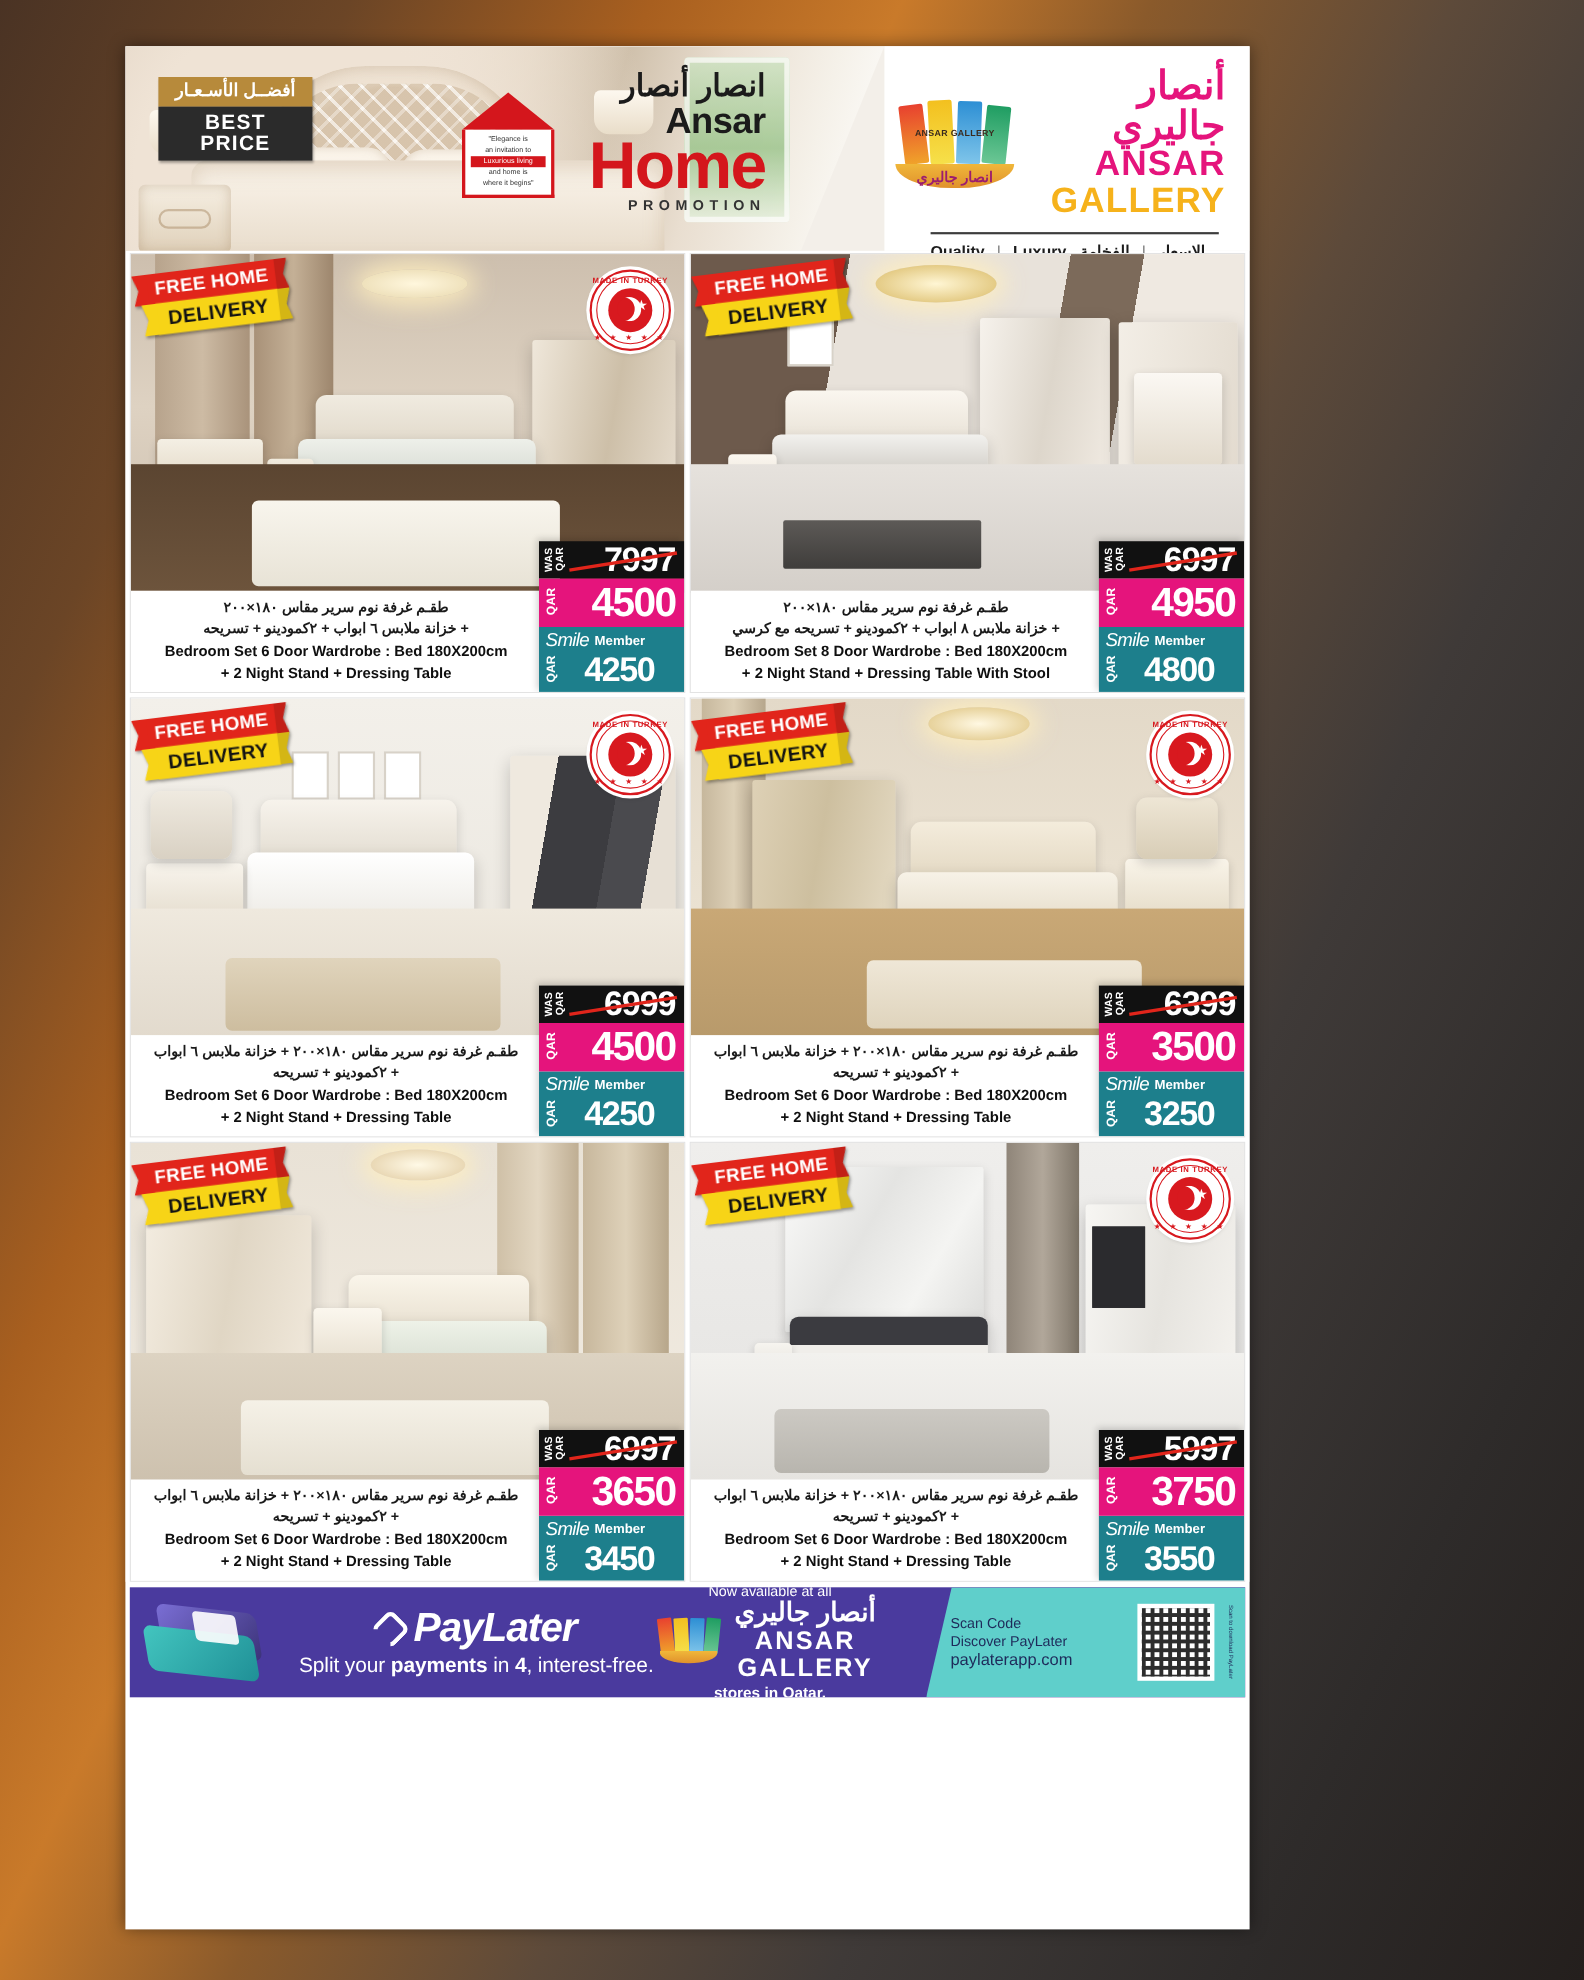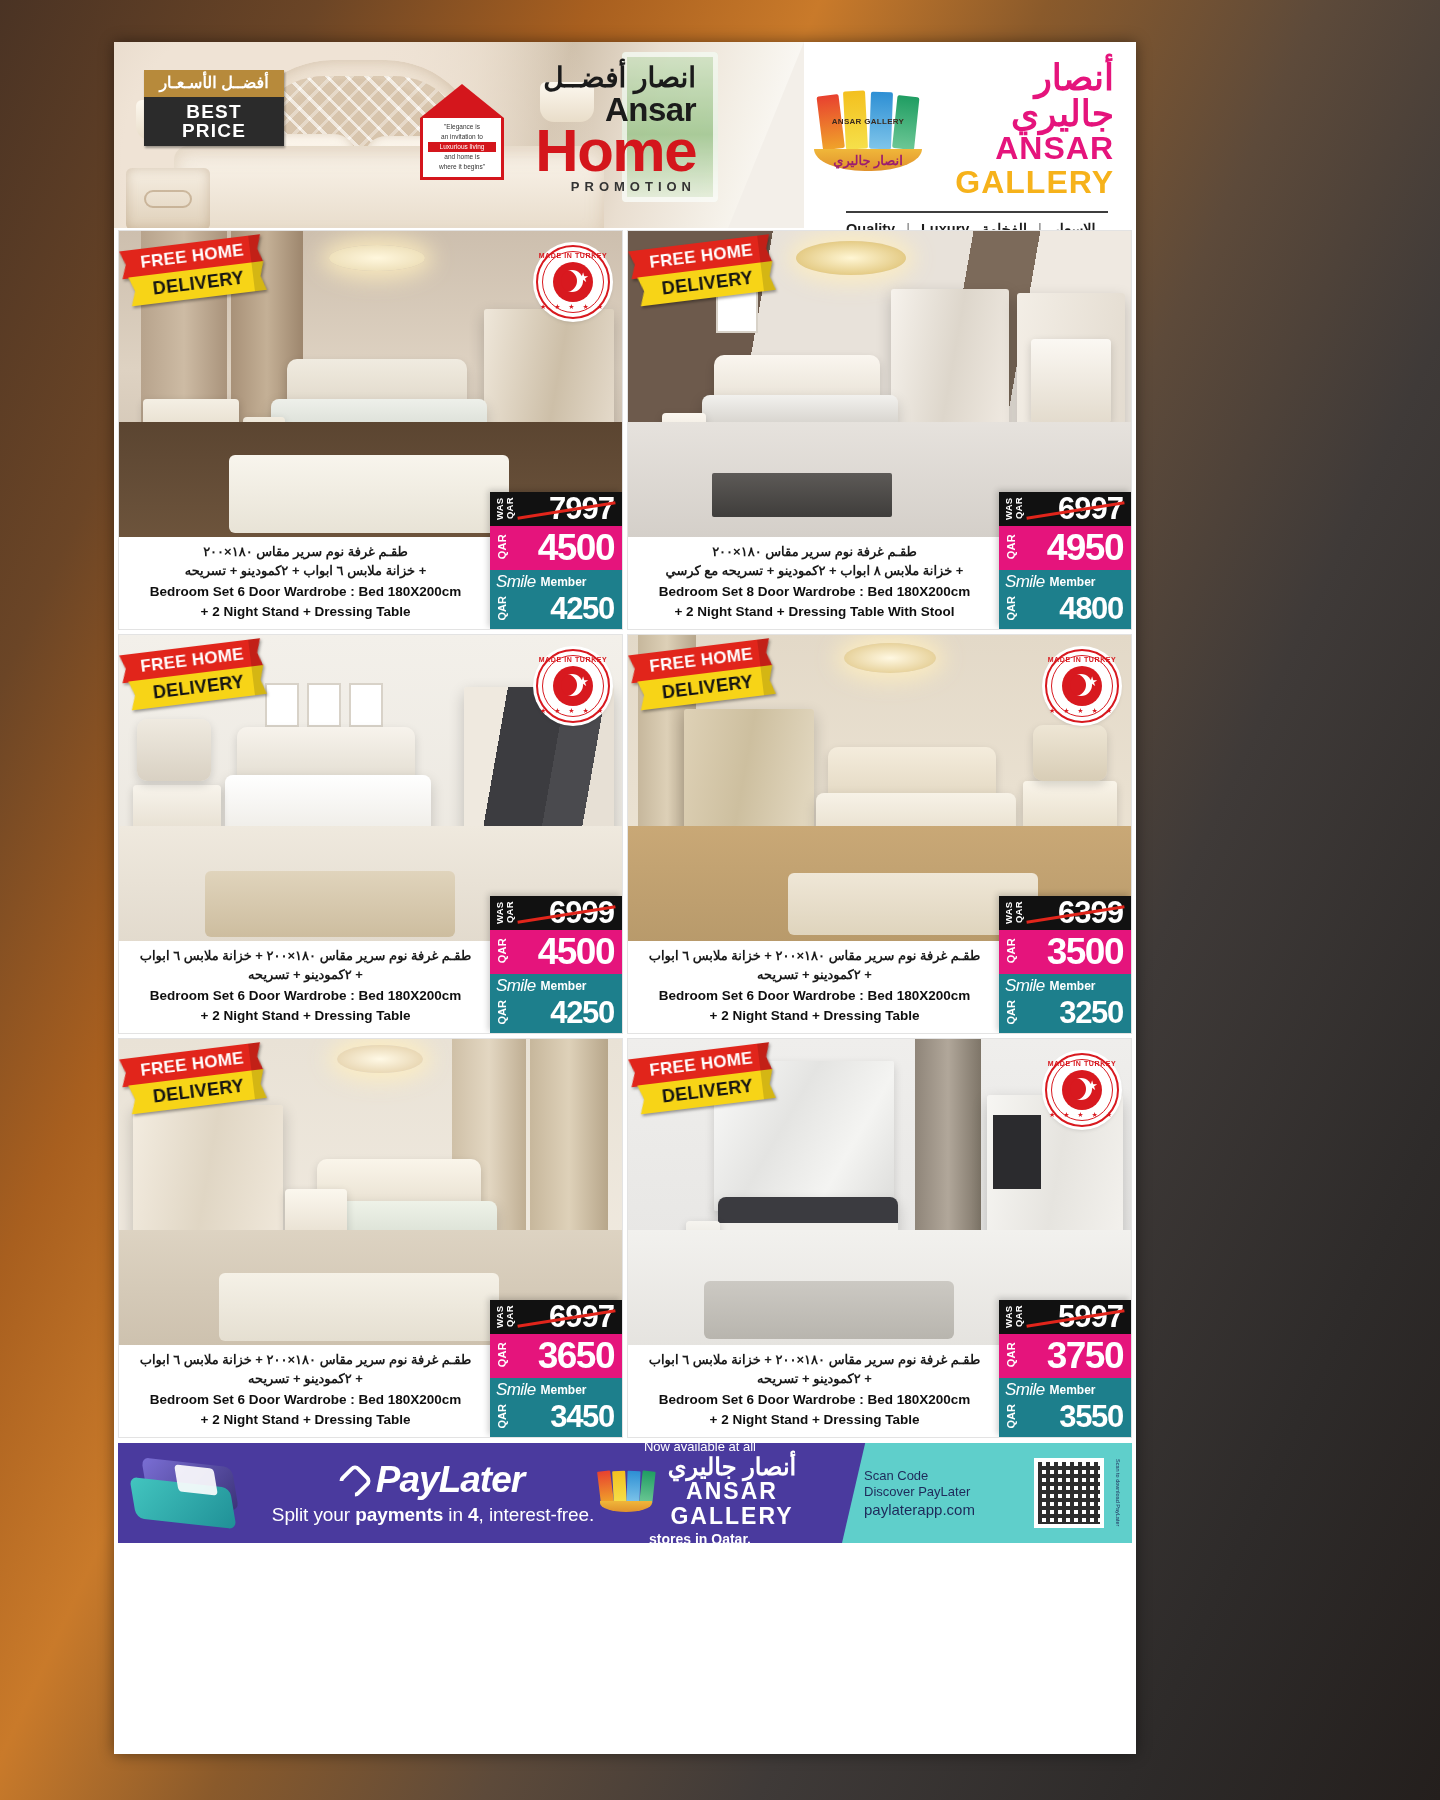--- a/index.html
+++ b/index.html
@@ -329,21 +329,21 @@
   }
   .p-smile .smile {
     font-size: 17px; line-height: 1; letter-spacing: -.6px;
     font-style: italic; font-weight: 400;
   }
   .p-smile .member { font-size: 12px; line-height: 1; }
   .p-smile .bot { display: flex; align-items: center; gap: 4px; height: 34px; }
   .p-smile .lbl {
     writing-mode: vertical-rl; transform: rotate(180deg); font-size: 11px;
   }
-  .p-smile .val { flex: 1; text-align: right; font-size: 31px; line-height: 1; letter-spacing: -1.3px; }
+  .p-smile .val { flex: 1; text-align: center; font-size: 31px; line-height: 1; letter-spacing: -1.3px; }
 
   
   .desc {
     position: absolute; left: 0; right: 0; bottom: 0;
     height: 92px; padding: 6px 138px 4px 8px;
     text-align: center; background: #fff;
   }
   .desc .ar {
     font-size: 13px; color: #1a1a1a; line-height: 1.45; direction: rtl;
     font-weight: 600;
@@ -452,21 +452,21 @@
         <div class="body">
           <span>"Elegance is</span>
           <span>an invitation to</span>
           <span class="hl">Luxurious living</span>
           <span>and home is</span>
           <span>where it begins"</span>
         </div>
       </div>
 
       <div class="home-logo">
-        <div class="home-ar">انصار أفضــل</div>
+        <div class="home-ar">انصار أنصار</div>
         <div class="home-ansar">Ansar</div>
         <div class="home-home">Home</div>
         <div class="home-promo">PROMOTION</div>
       </div>
     </div>
 
     <div class="header-right">
       <div class="ag-row">
         <div class="ag-mark">
           <div class="cards">

